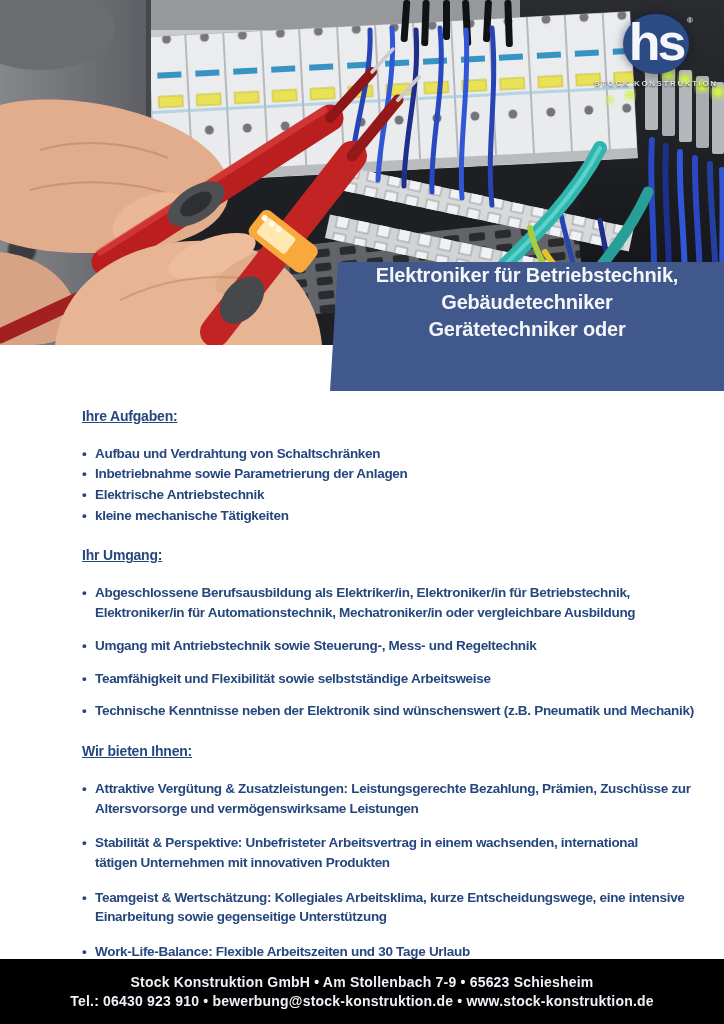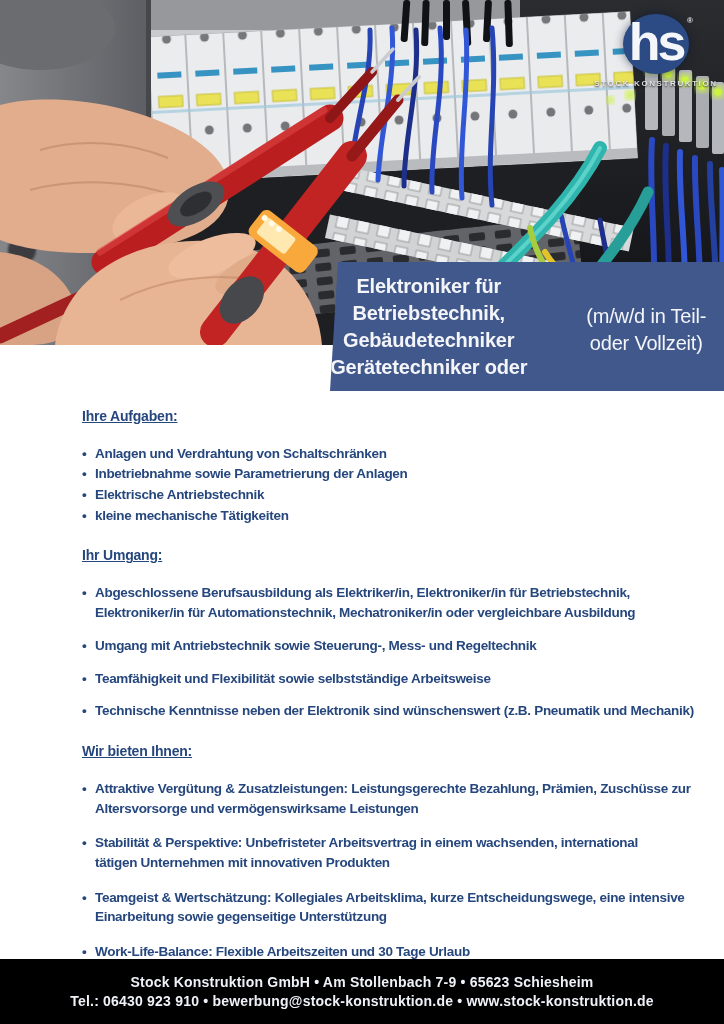--- a/index.html
+++ b/index.html
@@ -30,21 +30,21 @@
   .logo-word{
     margin-top:5px;color:rgba(240,243,248,.88);
     font-size:8px;font-weight:700;letter-spacing:1.6px;white-space:nowrap;
     text-shadow:0 1px 2px rgba(0,0,0,.8);
   }
   
   .banner{
     position:absolute;left:330px;top:262px;width:394px;height:129px;z-index:4;
     background:#41588c;
     clip-path:polygon(8px 0,100% 0,100% 100%,0 100%);
-    display:flex;flex-direction:row;align-items:center;justify-content:space-between;
+    display:flex;flex-direction:column;align-items:center;justify-content:space-between;
     color:#f3f5f9;text-align:center;gap:41px;
   }
   .banner-title div{font-size:20px;font-weight:700;line-height:27px;letter-spacing:-0.2px;}
   .banner-sub{margin-top:7px;font-size:20px;font-weight:400;line-height:27px;letter-spacing:-0.2px;}
   
   .content{position:absolute;left:82px;top:396px;width:640px;color:#26477e;z-index:2;}
   .sec-heading{font-size:14px;font-weight:700;line-height:16px;letter-spacing:-0.2px;text-decoration:underline;}
   .section + .section{margin-top:22px;}
   .bullet-list{list-style:none;margin:20px 0 0;padding:0;}
   .bullet-item{display:flex;margin:0 0 13px;}
@@ -253,21 +253,21 @@
     </div>
     <div class="banner-sub">(m/w/d in Teil- oder Vollzeit)</div>
   </div>
 
   <main class="content">
     <section class="section" data-section="0">
       <h2 class="sec-heading">Ihre Aufgaben:</h2>
       <ul class="bullet-list">
           <li class="bullet-item">
     <span class="bullet">•</span>
-    <span class="bullet-text">Anlagen und Verdrahtung von Schaltschränken</span>
+    <span class="bullet-text">Aufbau und Verdrahtung von Schaltschränken</span>
   </li>
           <li class="bullet-item">
     <span class="bullet">•</span>
     <span class="bullet-text">Inbetriebnahme sowie Parametrierung der Anlagen</span>
   </li>
           <li class="bullet-item">
     <span class="bullet">•</span>
     <span class="bullet-text">Elektrische Antriebstechnik</span>
   </li>
           <li class="bullet-item">

